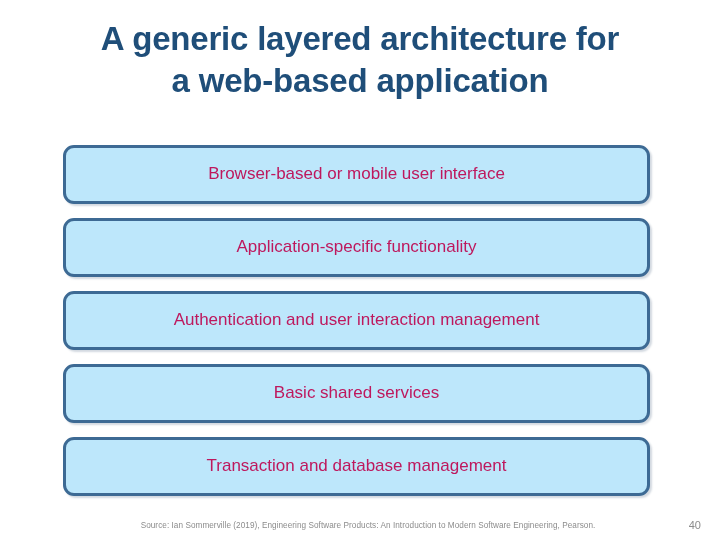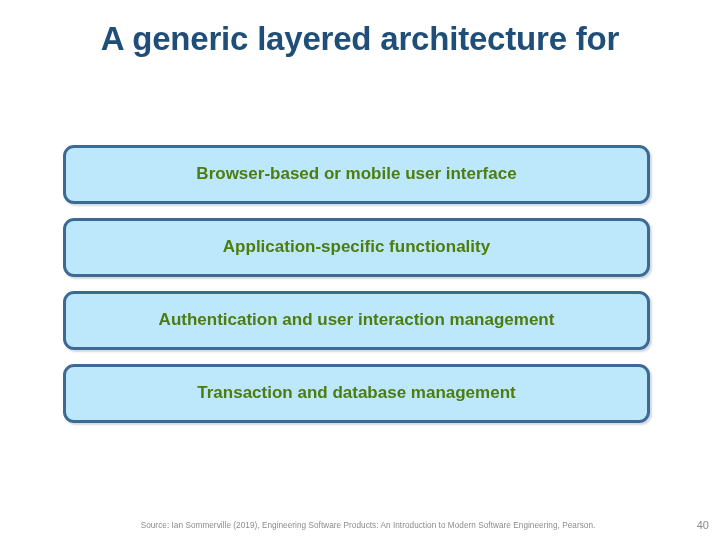--- a/index.html
+++ b/index.html
@@ -59,23 +59,23 @@
     display: flex;
     align-items: center;
     justify-content: center;
     box-shadow: 2px 2px 2px rgba(120, 140, 160, 0.33);
   }
   .layer-box:last-child {
     margin-bottom: 10px;
   }
 
   .layer-label {
-    color: #4d7c0f;
+    color: #be185d;
     font-size: 17px;
-    font-weight: bold;
+    font-weight: normal;
     text-align: center;
     line-height: 1.1;
     white-space: nowrap;
   }
 
   
   .source-note {
     position: absolute;
     left: 0;
     top: 521px;
@@ -83,51 +83,55 @@
     text-align: center;
     color: #8C8C8C;
     font-size: 8.2px;
     font-weight: normal;
     letter-spacing: 0.05px;
     margin-left: 8px;
   }
 
   .page-number {
     position: absolute;
-    right: 11px;
+    right: 19px;
     top: 519px;
     color: #8C8C8C;
     font-size: 11px;
     font-weight: normal;
     text-align: right;
   }
 </style>
 </head>
 <body>
 
 <div id="slide">
 
   <div class="slide-title">
     <span class="title-line">A generic layered architecture for</span>
+    <span class="title-line">a web-based application</span>
   </div>
 
   <div class="layer-stack">
 
     <div class="layer-box">
       <span class="layer-label">Browser-based or mobile user interface</span>
     </div>
 
     <div class="layer-box">
       <span class="layer-label">Application-specific functionality</span>
     </div>
 
     <div class="layer-box">
       <span class="layer-label">Authentication and user interaction management</span>
     </div>
 
+    <div class="layer-box">
+      <span class="layer-label">Basic shared services</span>
+    </div>
 
     <div class="layer-box">
       <span class="layer-label">Transaction and database management</span>
     </div>
 
   </div>
 
   <div class="source-note">Source: Ian Sommerville (2019), Engineering Software Products: An Introduction to Modern Software Engineering, Pearson.</div>
 
   <div class="page-number">40</div>

